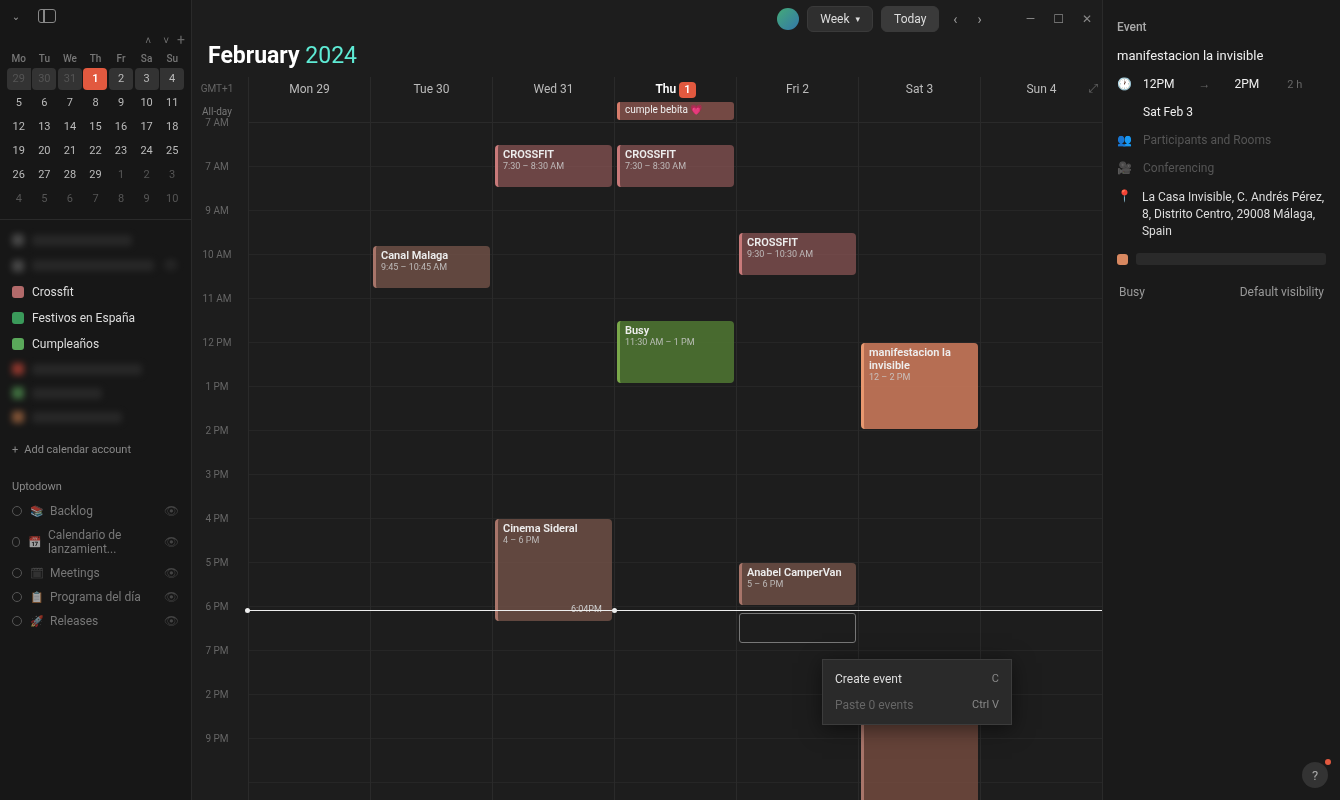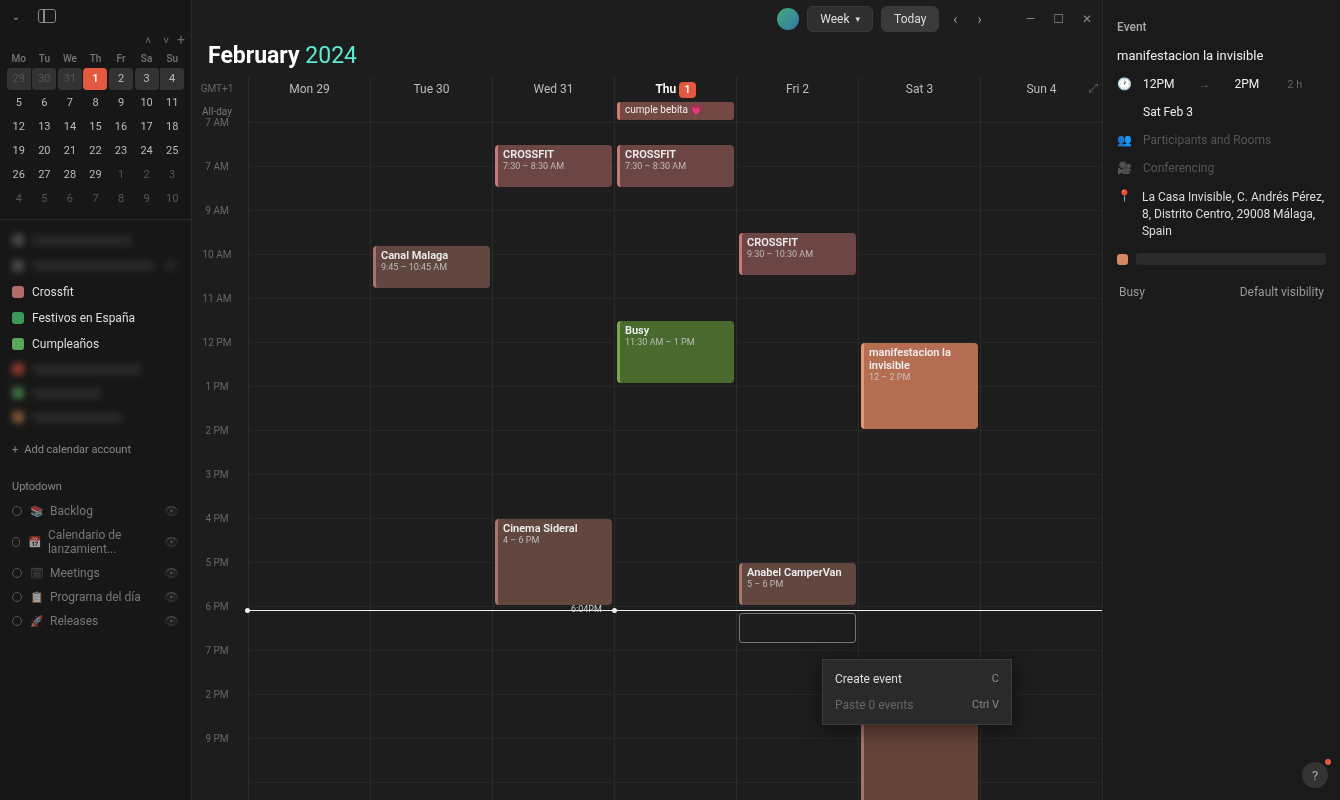--- a/index.html
+++ b/index.html
@@ -500,21 +500,21 @@
       </div>
 
       <div class="day-col">
         <div class="day-head">Wed 31</div>
         <div class="allday-row"></div>
         <div class="slots" id="slots-2">
           <div class="event ev-pink" style="top:22px;height:42px">
             <div class="t">CROSSFIT</div>
             <div class="s">7:30 – 8:30 AM</div>
           </div>
-          <div class="event ev-brown" style="top:396px;height:86px">
+          <div class="event ev-brown" style="top:396px;height:102px">
             <div class="t">Cinema Sideral</div>
             <div class="s">4 – 6 PM</div>
           </div>
         <div class="hour-cell"></div>
             <div class="hour-cell"></div>
             <div class="hour-cell"></div>
             <div class="hour-cell"></div>
             <div class="hour-cell"></div>
             <div class="hour-cell"></div>
             <div class="hour-cell"></div>

